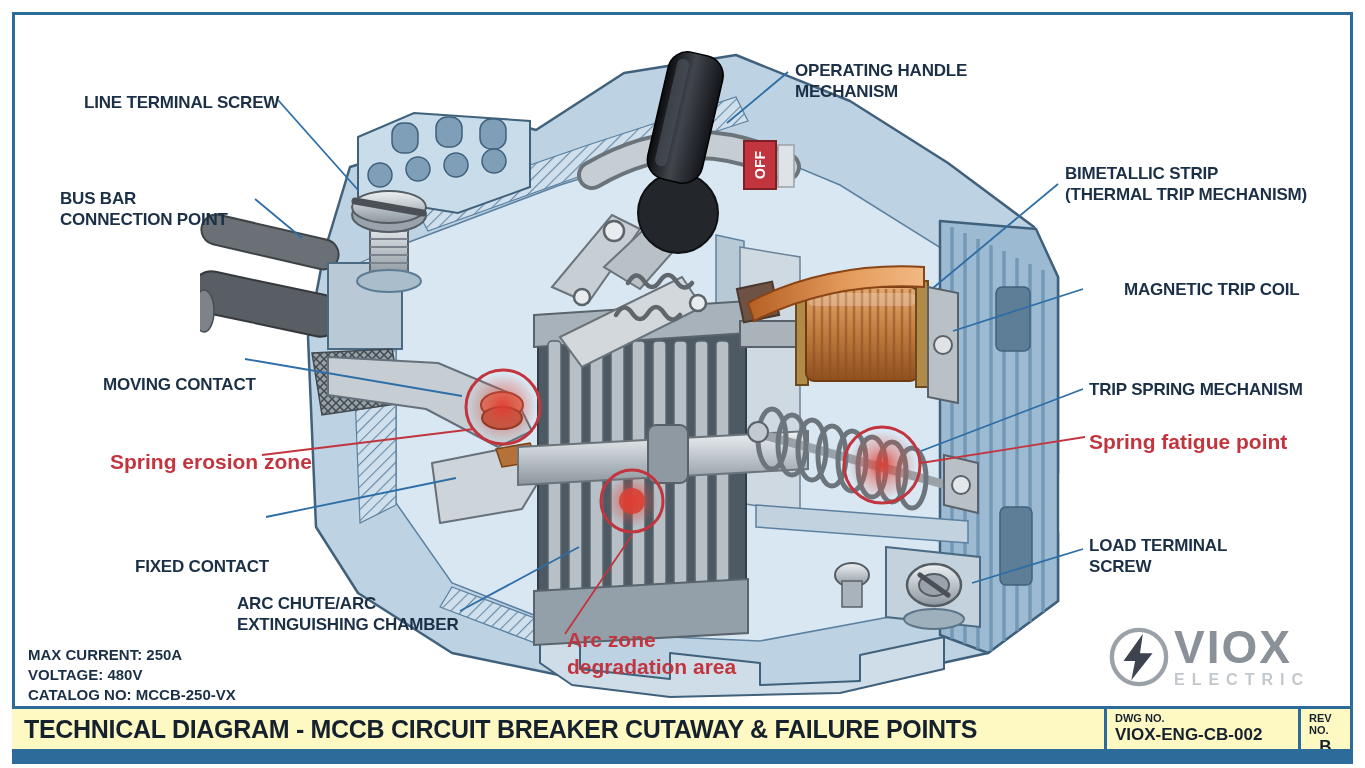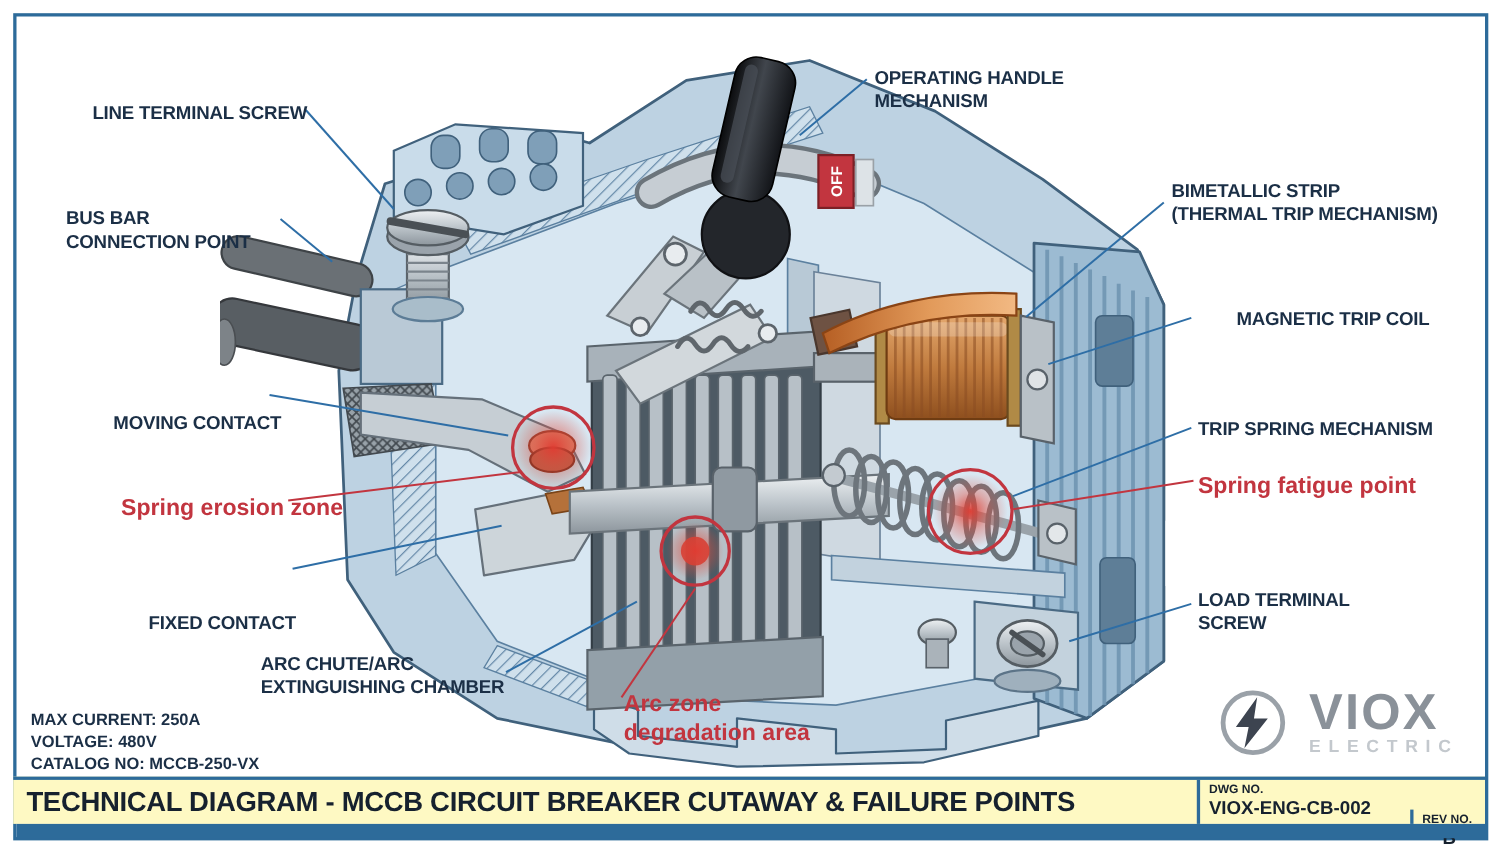--- a/index.html
+++ b/index.html
@@ -25,26 +25,26 @@
   .failure{
     position:absolute;z-index:6;color:var(--failure-red);
     font-size:21px;font-weight:700;line-height:1.3;white-space:pre-line;
   }
   .specs{position:absolute;left:28px;top:645px;z-index:6;color:var(--label-navy);font-size:15px;font-weight:700;line-height:1.32;}
   .titlerow{position:absolute;left:12px;right:15px;bottom:19px;height:43px;border-top:3px solid var(--frame-blue);display:flex;background:#fef9c3;z-index:7;}
   .title-cell{flex:1;display:flex;align-items:center;padding-left:12px;}
   .title-text{font-size:25px;font-weight:700;letter-spacing:-0.3px;color:#16212e;}
   .tb-cell{border-left:3px solid var(--frame-blue);padding:3px 8px 0;}
   .tb-cell.dwg{width:194px;}
-  .tb-cell.rev{width:68px;margin-top:27px;}
+  .tb-cell.rev{width:52px;}
   .tb-label{font-size:11px;font-weight:700;color:#16212e;}
   .tb-value{font-size:17px;font-weight:700;color:#16212e;margin-top:1px;}
   .tb-cell.rev .tb-value{text-align:center;}
   .bottombar{position:absolute;left:15px;right:15px;bottom:6px;height:13px;background:var(--frame-blue);z-index:7;}
-  .logo{position:absolute;left:1108px;top:626px;display:flex;align-items:flex-start;gap:20px;z-index:6;}
+  .logo{position:absolute;left:1108px;top:626px;display:flex;align-items:flex-start;gap:4px;z-index:6;}
   .logo-mark{width:62px;height:62px;}
   .logo-brand{font-size:46px;font-weight:700;color:#8a9199;letter-spacing:2px;line-height:0.95;}
   .logo-sub{font-size:16px;font-weight:700;color:#c3c8cd;letter-spacing:7px;text-align:right;margin-top:1px;}
 </style>
 </head>
 <body>
 
 <div class="frame"></div>
 
 <svg class="illustration" width="900" height="670" viewBox="0 0 900 670">

